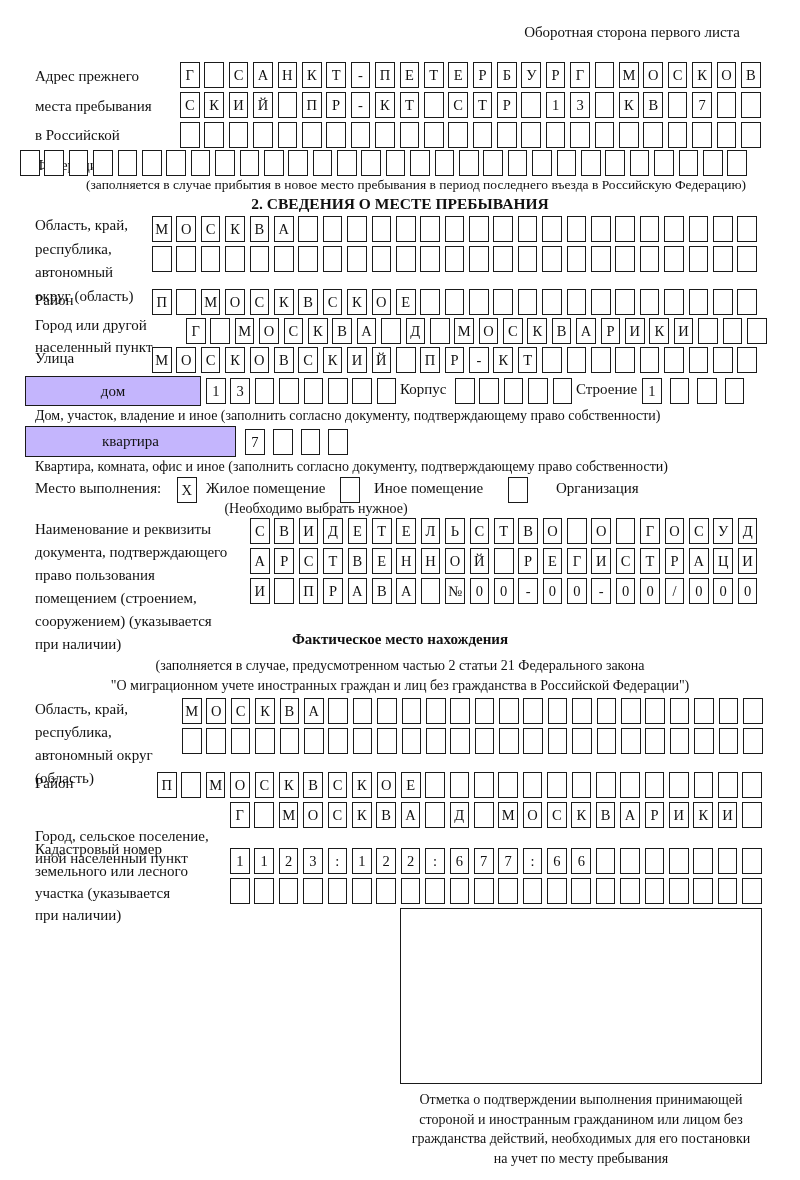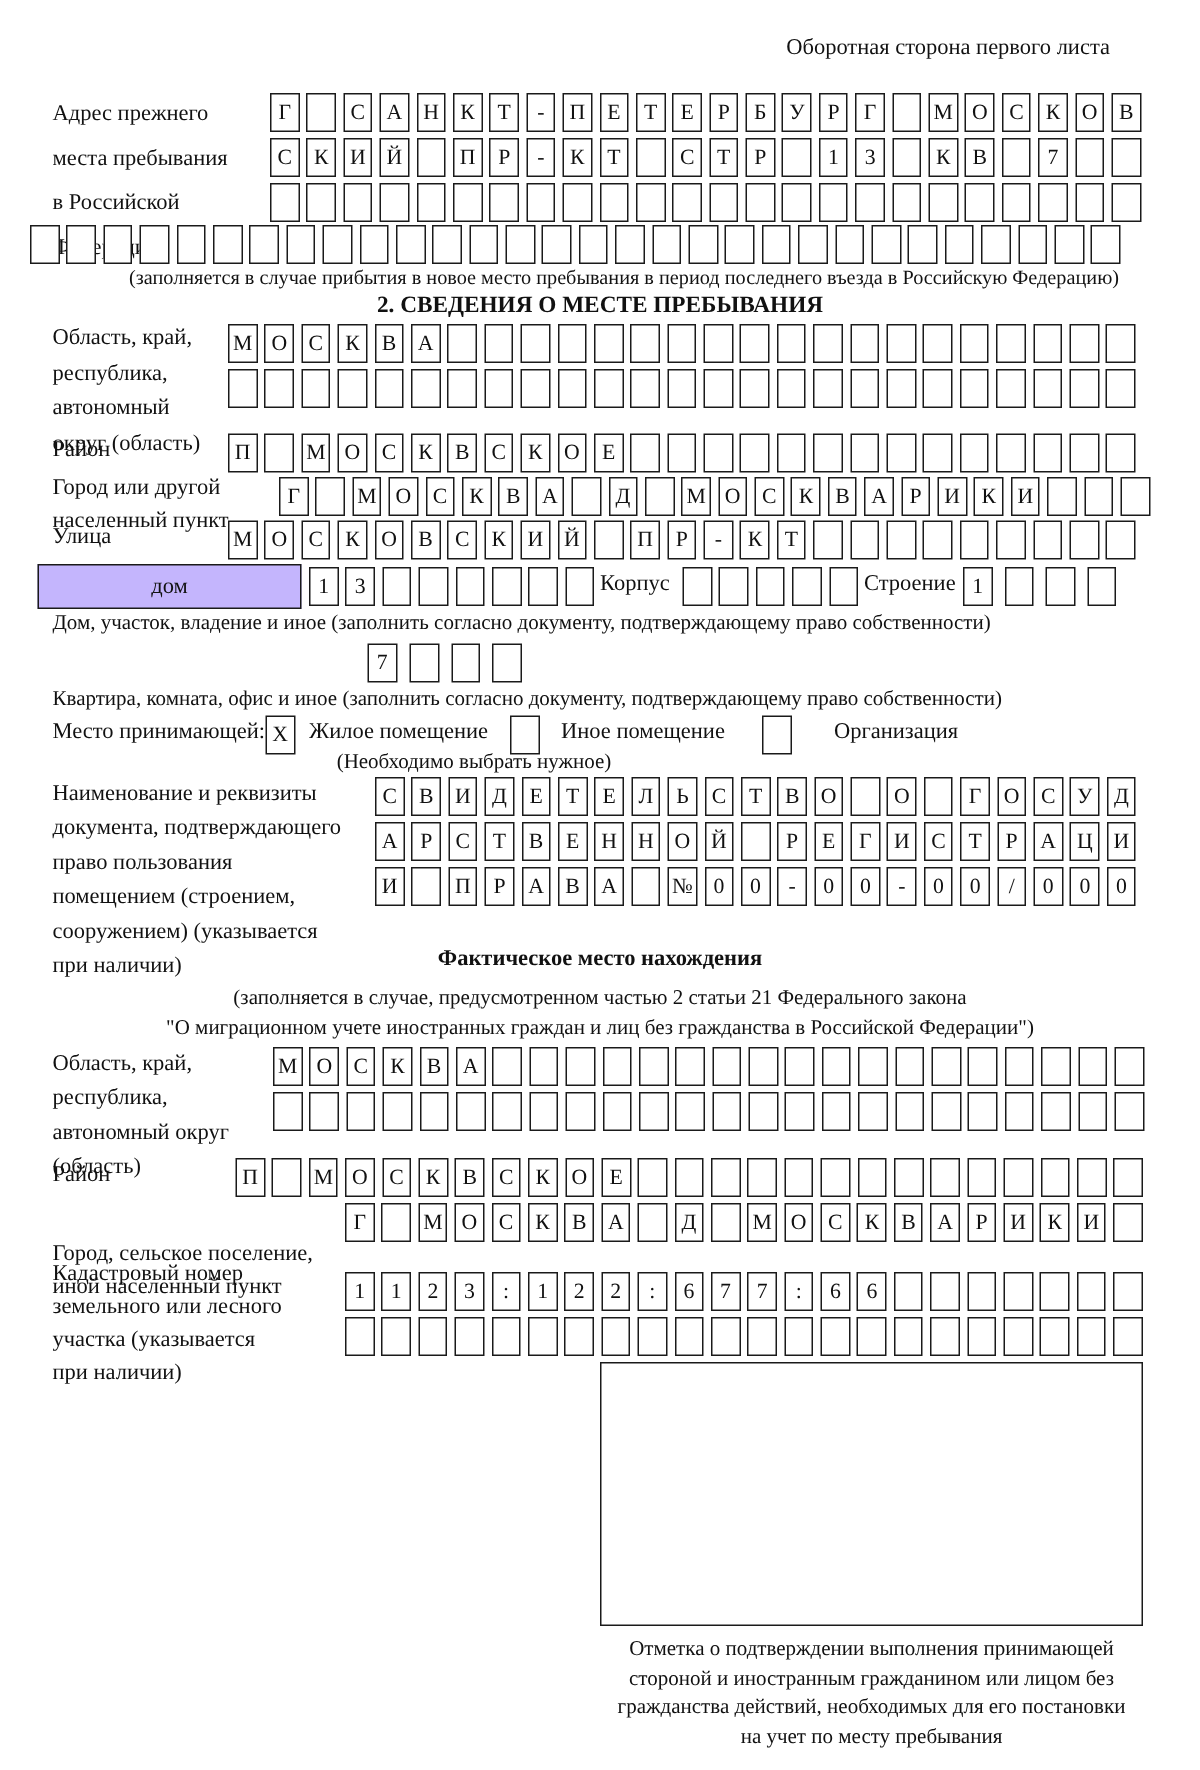--- a/index.html
+++ b/index.html
@@ -312,31 +312,32 @@
     </div>
   <div class="abs label" style="left:576px;top:381px;">Строение</div>
   <div class="cellrow gapwide" style="left:642px;top:378px;">
       <span class="cell">1</span>
       <span class="cell"></span>
       <span class="cell"></span>
       <span class="cell"></span>
     </div>
   <div class="abs" style="left:35px;top:408px;font-size:14px;">Дом, участок, владение и иное (заполнить согласно документу, подтверждающему право собственности)</div>
 
+  <div class="labelbox" style="left:25px;top:426px;width:211px;height:31px;">квартира</div>
   <div class="cellrow" style="left:245px;top:429px;">
       <span class="cell">7</span>
     </div>
   <div class="cellrow gapwide" style="left:273px;top:429px;">
       <span class="cell"></span>
       <span class="cell"></span>
       <span class="cell"></span>
     </div>
   <div class="abs" style="left:35px;top:459px;font-size:14px;">Квартира, комната, офис и иное (заполнить согласно документу, подтверждающему право собственности)</div>
 
-  <div class="abs label" style="left:35px;top:480px;">Место принимающей:</div>
+  <div class="abs label" style="left:35px;top:480px;">Место выполнения:</div>
   <div class="cellrow" style="left:177px;top:477px;">
       <span class="cell">X</span>
     </div>
   <div class="abs label" style="left:206px;top:480px;">Жилое помещение</div>
   <div class="cellrow" style="left:340px;top:477px;">
       <span class="cell"></span>
     </div>
   <div class="abs label" style="left:374px;top:480px;">Иное помещение</div>
   <div class="cellrow" style="left:508px;top:477px;">
       <span class="cell"></span>

